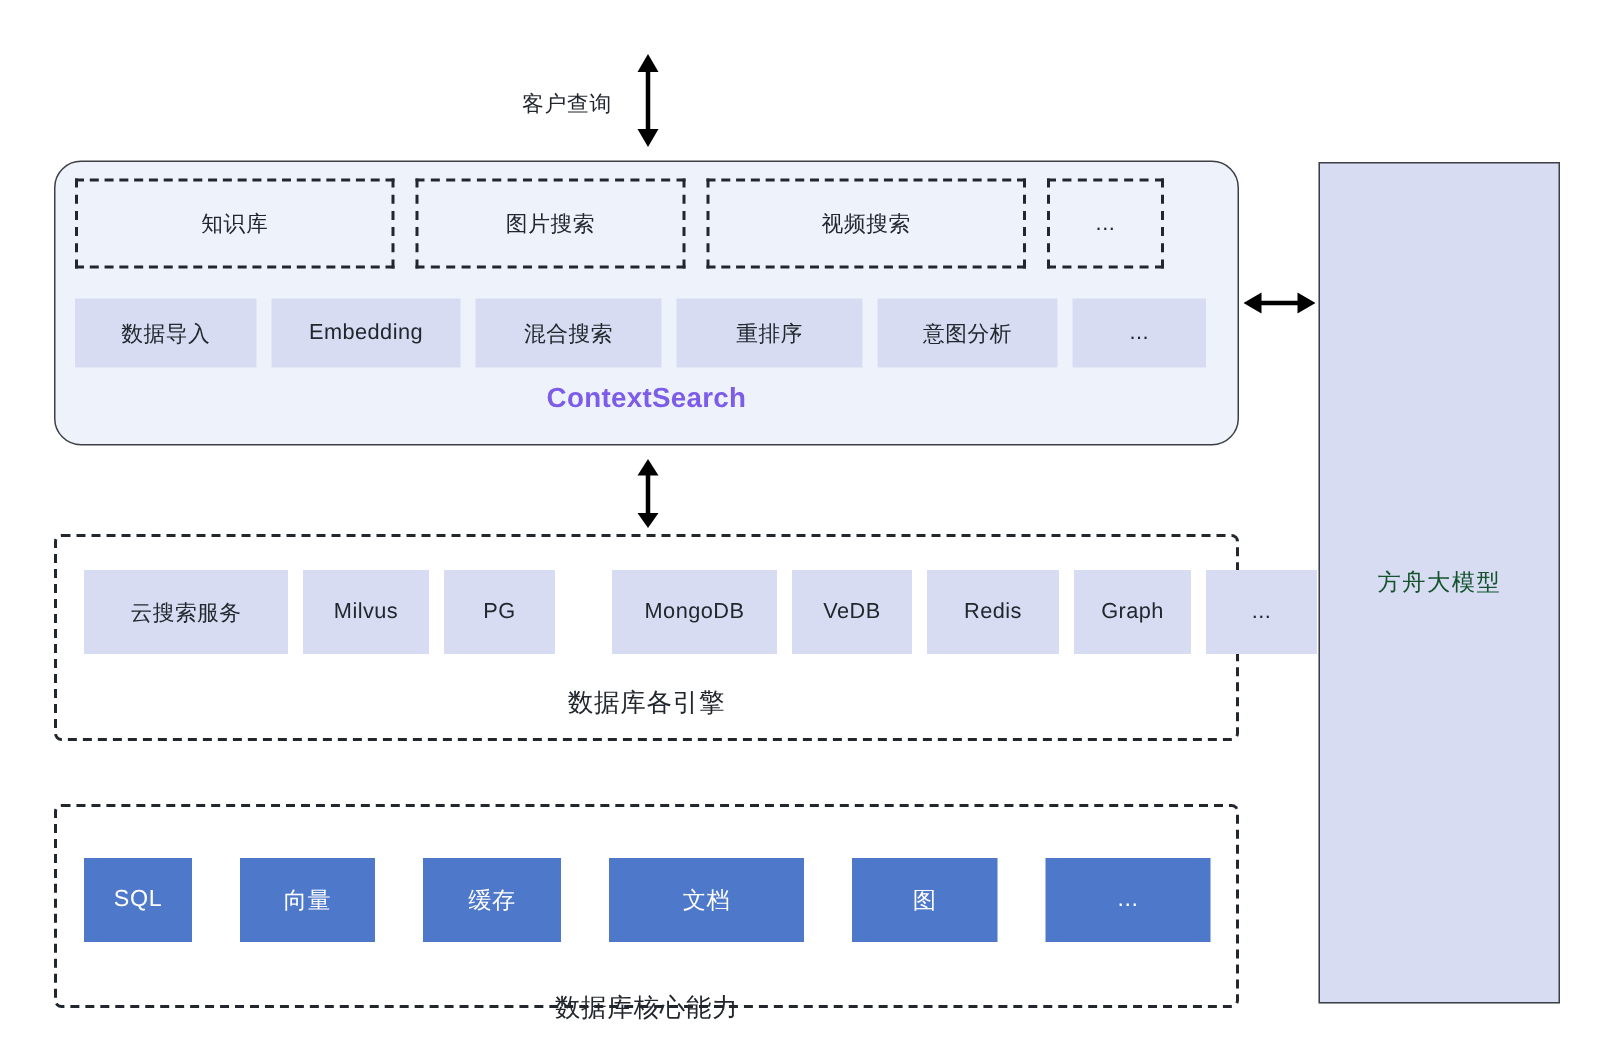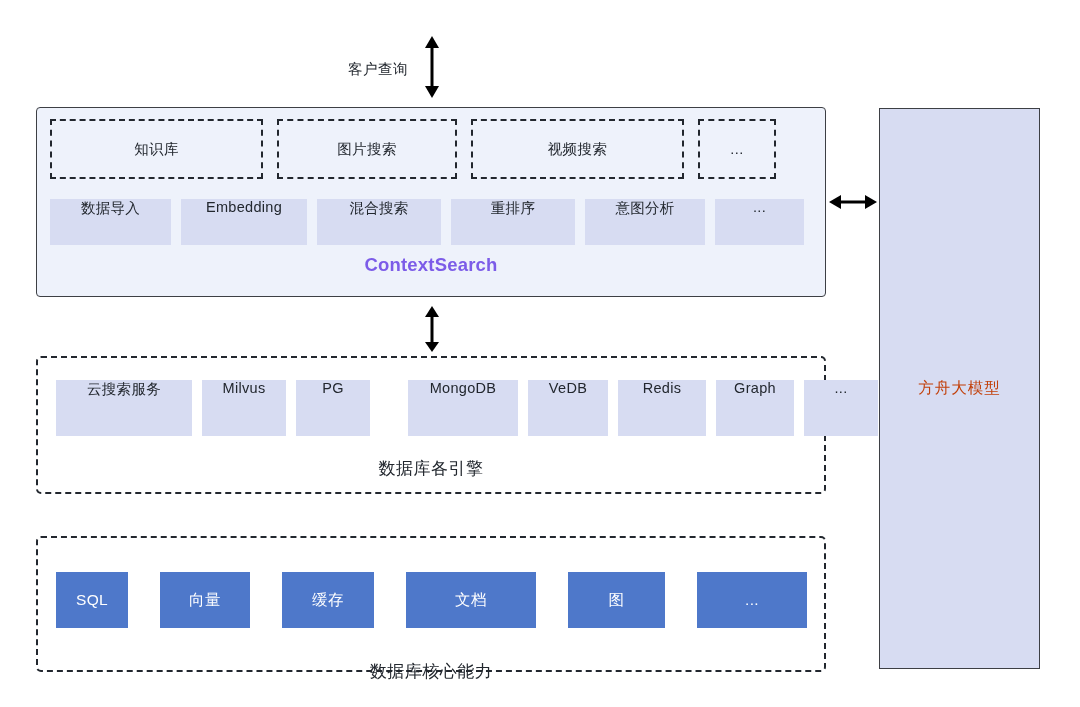--- a/index.html
+++ b/index.html
@@ -42,21 +42,21 @@
   
   .cs-panel {
     position: absolute;
     left: 36px;
     top: 107px;
     width: 790px;
     height: 190px;
     box-sizing: border-box;
     background: #eef2fb;
     border: 1.4px solid #3d3f44;
-    border-radius: 4px;
+    border-radius: 18px;
   }
   .cs-row-dashed {
     position: absolute;
     left: 13px;
     top: 11px;
     right: 13px;
     height: 60px;
     display: flex;
     gap: 14px;
   }
@@ -81,20 +81,21 @@
     top: 91px;
     right: 13px;
     height: 46px;
     display: flex;
     gap: 10px;
   }
   .chip {
     box-sizing: border-box;
     background: #d7dcf2;
     display: flex;
+    align-items: center;
     justify-content: center;
     font-size: 14.5px;
     color: #22272e;
     letter-spacing: .3px;
   }
   .chip.c1 { flex: 0 0 121px; }
   .chip.c2 { flex: 0 0 126px; }
   .chip.c3 { flex: 0 0 124px; }
   .chip.c4 { flex: 0 0 124px; }
   .chip.c5 { flex: 0 0 120px; }
@@ -201,21 +202,21 @@
     height: 561px;
     box-sizing: border-box;
     background: #d7dcf2;
     border: 1.6px solid #3d3f44;
     display: flex;
     align-items: center;
     justify-content: center;
   }
   .right-panel-label {
     font-size: 15.5px;
-    color: #c2410c;
+    color: #14532d;
     letter-spacing: 1px;
   }
 </style>
 </head>
 <body>
 
 <div class="stage">
 
   <div class="arrow-label-top">客户查询</div>
 

